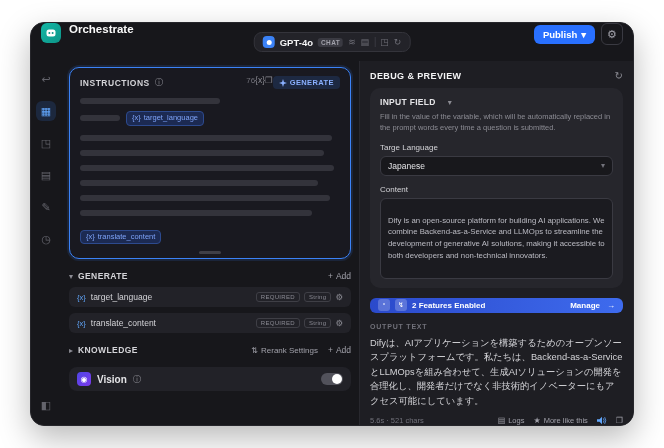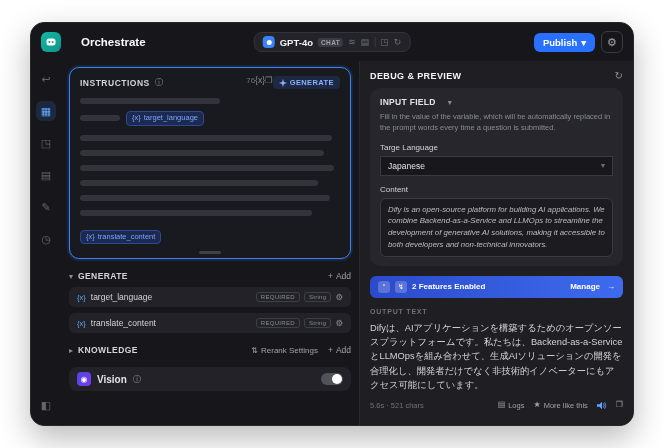--- a/index.html
+++ b/index.html
@@ -3,21 +3,21 @@
 <meta charset="utf-8">
 <style>
   * { margin:0; padding:0; box-sizing:border-box; }
   html,body { width:664px; height:448px; background:#ffffff; font-family:"Liberation Sans", sans-serif; overflow:hidden; }
 
   .window { position:absolute; left:30px; top:22px; width:604px; height:404px;
     background:#17171b; border:1px solid #26262b; border-radius:14px;
     box-shadow:0 12px 32px rgba(0,0,0,.28); overflow:hidden; color:#e4e4e7; }
 
   
-  .topbar { height:38px; display:flex; align-items:center; padding:0 10px; gap:20px; position:relative; }
+  .topbar { height:38px; display:flex; align-items:flex-start; padding:0 10px; gap:8px; position:relative; }
   .app-logo { width:20px; height:20px; border-radius:6px; background:linear-gradient(135deg,#14b8a6,#0d9488);
     display:flex; align-items:center; justify-content:center; flex:0 0 auto; }
   .app-title { font-size:11.5px; font-weight:bold; color:#fafafa; }
   .model-chip { position:absolute; left:50%; top:50%; transform:translate(-50%,-50%);
     display:flex; align-items:center; gap:5px; background:#232329; border:1px solid #34343b;
     border-radius:8px; padding:3px 8px; }
   .model-icon { width:12px; height:12px; border-radius:4px; background:#3b82f6; display:flex; align-items:center; justify-content:center; }
   .model-icon i { width:5px; height:5px; border-radius:50%; background:#fff; display:block; }
   .model-name { font-size:9.5px; font-weight:bold; color:#f4f4f5; }
   .mode-badge { font-size:6.5px; font-weight:bold; letter-spacing:.4px; color:#a1a1aa; background:#3a3a42; border-radius:3px; padding:1px 3px; }
@@ -85,25 +85,25 @@
   .debug-head { display:flex; align-items:center; padding:9px 10px 7px; }
   .debug-title { font-size:9px; font-weight:bold; letter-spacing:.4px; color:#f4f4f5; }
   .debug-refresh { margin-left:auto; font-size:10px; color:#8b8b93; cursor:pointer; }
 
   .input-card { margin:0 10px; background:#26262c; border-radius:10px; padding:9px 10px; }
   .if-head { display:flex; align-items:center; gap:12px; }
   .if-title { font-size:8.5px; font-weight:bold; letter-spacing:.3px; color:#e4e4e7; }
   .if-desc { font-size:7.5px; line-height:1.45; color:#8b8b93; margin-top:5px; }
   .fld-label { font-size:8px; color:#d4d4d8; margin-top:9px; }
   .select { display:flex; align-items:center; justify-content:space-between; margin-top:4px;
-    background:#18181c; border:1px solid #3a3a42; border-radius:0; height:20px; padding:0 7px;
+    background:#18181c; border:1px solid #3a3a42; border-radius:6px; height:20px; padding:0 7px;
     font-size:8.5px; color:#e4e4e7; cursor:pointer;gap:48px; }
   .select .sel-chev { color:#71717a; font-size:8px; }
   .textarea { margin-top:4px; background:#1b1b20; border:1px solid #3a3a42; border-radius:6px;
-    padding:5px 7px; font-size:7.8px; line-height:1.5; color:#bcbcC4; color:#bcbcc4; min-height:58px; cursor:text;font-style:italic; }
+    padding:16px 7px; font-size:7.8px; line-height:1.5; color:#bcbcC4; color:#bcbcc4; min-height:58px; cursor:text; }
   .btn-row { display:flex; align-items:center; justify-content:space-between; margin-top:10px; }
   .clear-btn { border:1px solid #3f3f46; border-radius:6px; padding:3px 11px; font-size:8.5px; color:#d4d4d8; cursor:pointer; }
   .run-btn { display:flex; align-items:center; gap:4px; background:#2563eb; border-radius:6px;
     padding:3px 11px; font-size:8.5px; font-weight:bold; color:#fff; cursor:pointer; }
   .run-btn .play { font-size:6.5px; }
 
   .features-bar { margin:10px 10px 0; height:22px; border-radius:6px;
     background:linear-gradient(90deg,#2b4acb,#3e6bee); display:flex; align-items:center; gap:5px; padding:0 8px; cursor:pointer; }
   .feat-ico { width:12px; height:12px; border-radius:3px; background:rgba(255,255,255,.22);
     display:flex; align-items:center; justify-content:center; color:#fff; font-size:7px; }

